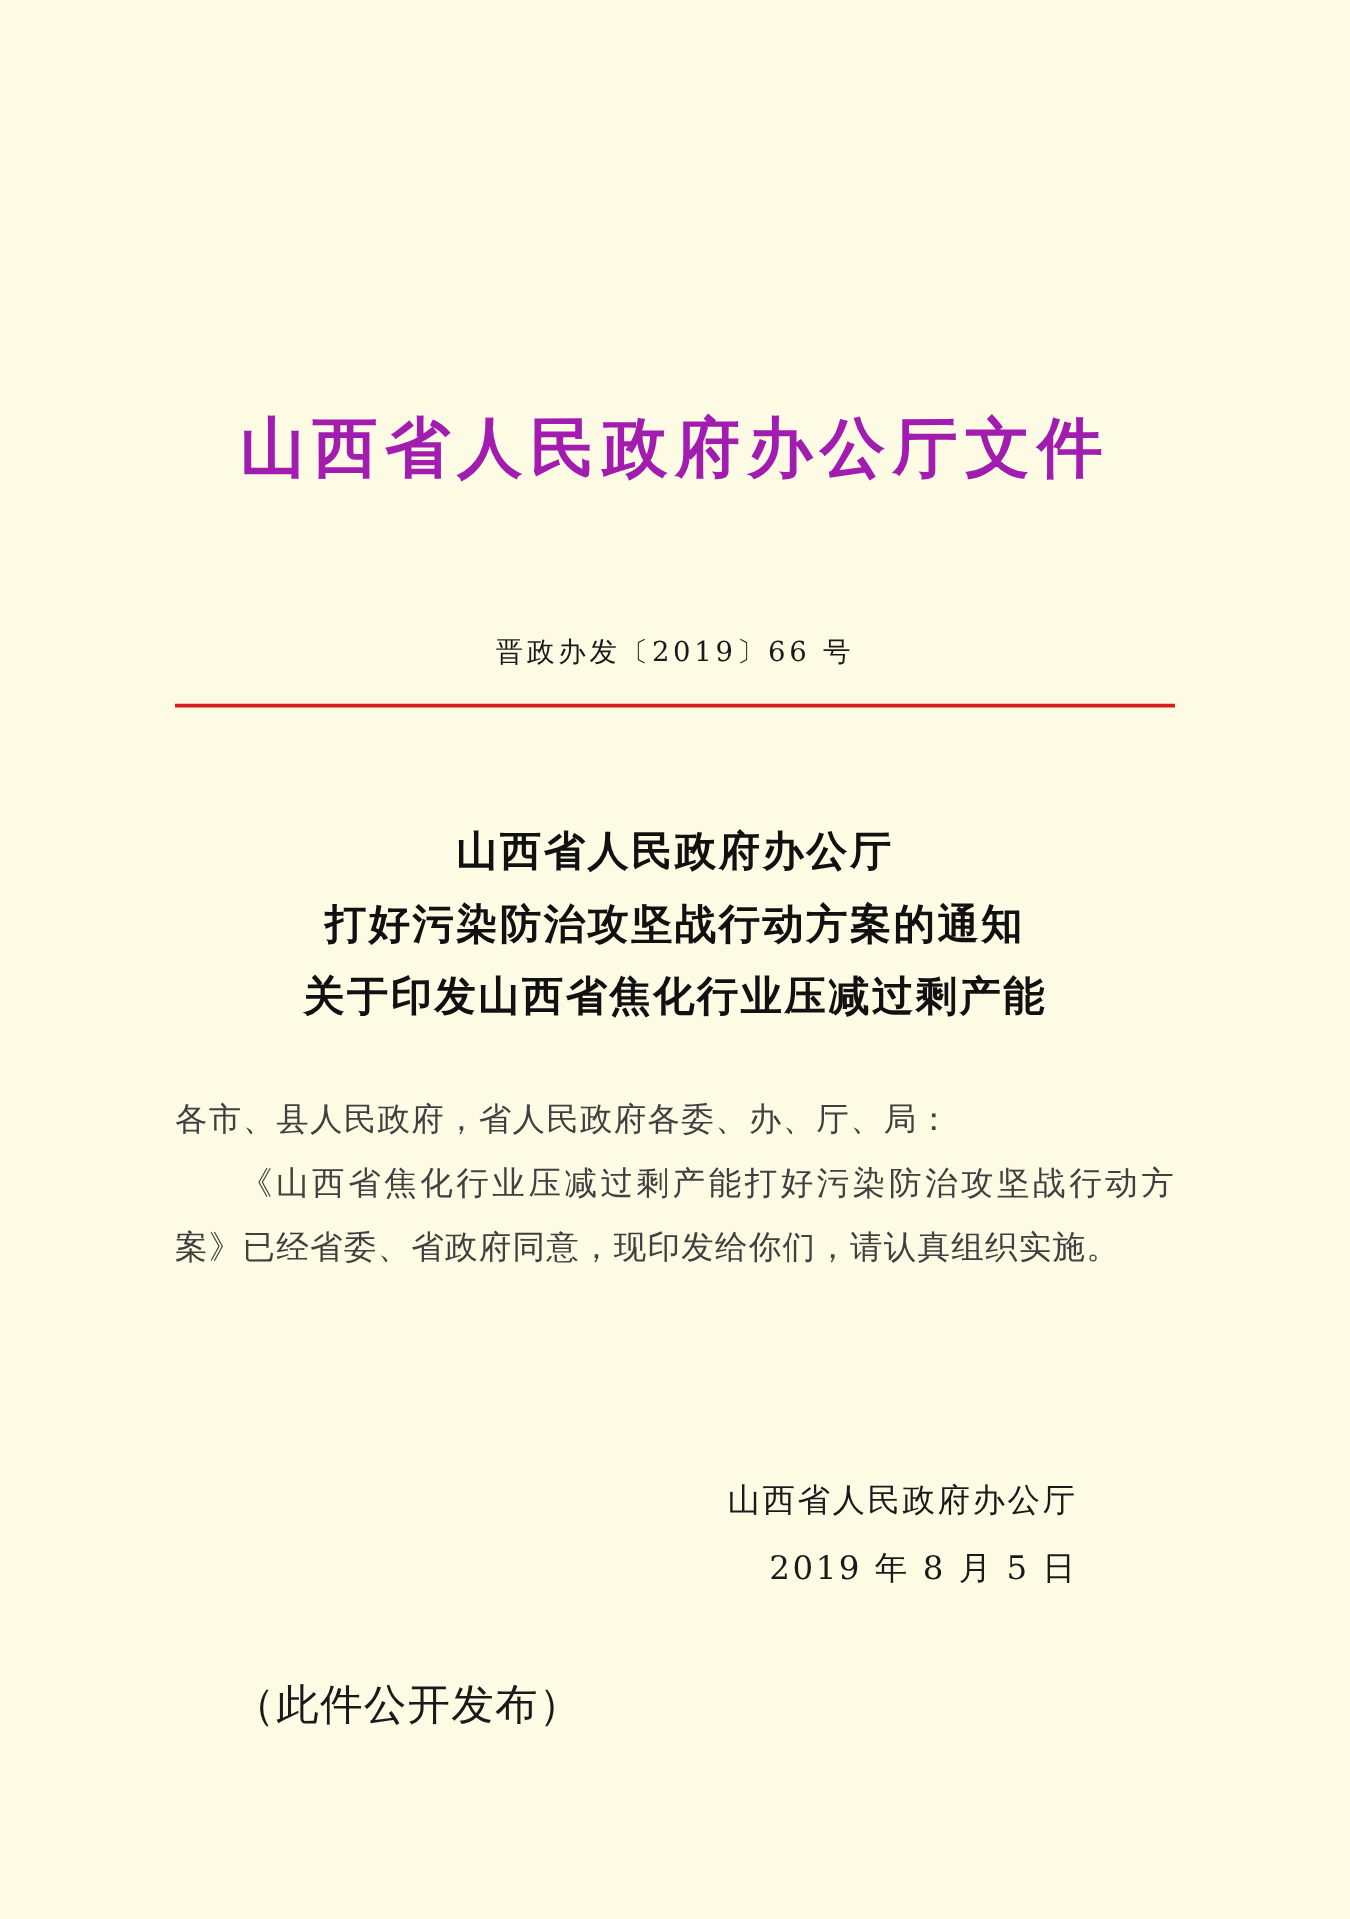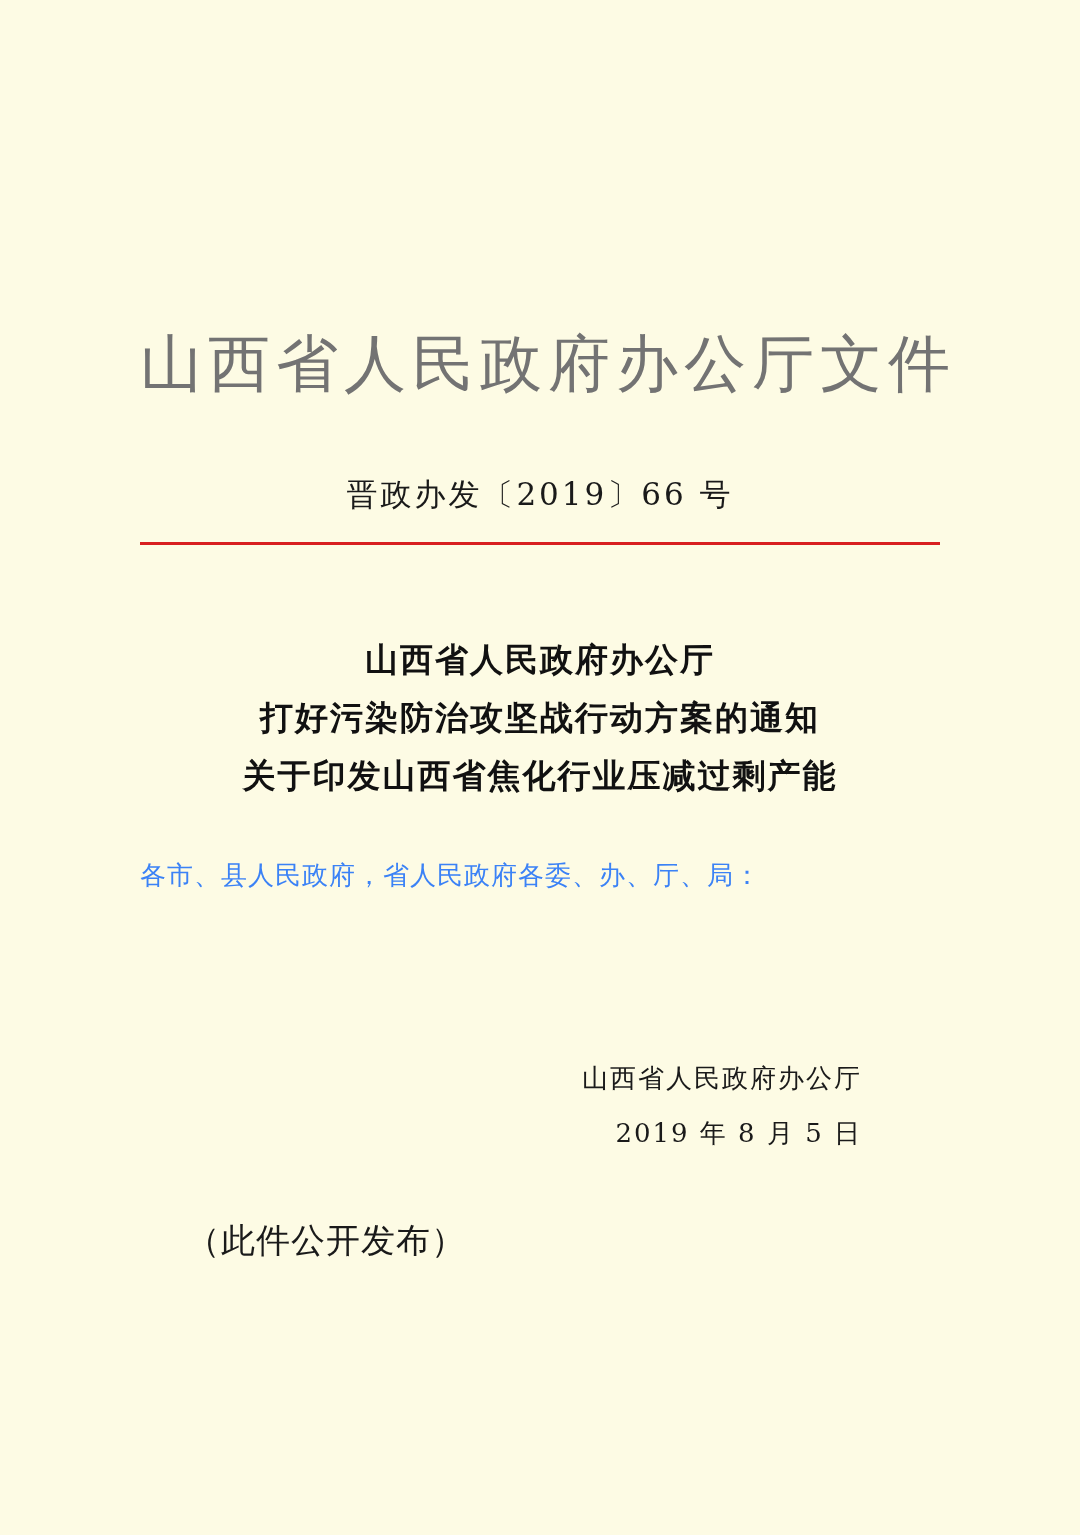--- a/index.html
+++ b/index.html
@@ -19,34 +19,34 @@
     width: 1080px;
     height: 1535px;
     box-sizing: border-box;
     padding: 0 140px;
   }
 
   
   .masthead {
     margin-top: 330px;
     text-align: center;
-    color: #737373;
+    color: #a21caf;
     font-family: "DejaVu Serif", "Liberation Serif", serif;
-    font-weight: normal;
-    font-size: 62px;
+    font-weight: bold;
+    font-size: 52px;
     letter-spacing: 6px;
     line-height: 1.1;
     white-space: nowrap;
   }
 
   
   .doc-number {
-    margin-top: 76px;
+    margin-top: 120px;
     text-align: center;
-    font-size: 31px;
+    font-size: 22px;
     letter-spacing: 3px;
     color: #1a1a1a;
   }
 
   .red-rule {
     margin-top: 26px;
     height: 3px;
     background: #d81f1f;
     width: 100%;
   }
@@ -65,21 +65,21 @@
     display: block;
     white-space: nowrap;
   }
 
   
   .body-block {
     margin-top: 46px;
     font-size: 26px;
     line-height: 1.95;
     letter-spacing: 1px;
-    color: #3b82f6;
+    color: #404040;
   }
   .salutation {
     text-align: left;
   }
   .para {
     text-indent: 2em;
     text-align: justify;
   }
 
   
@@ -113,20 +113,21 @@
   <div class="red-rule"></div>
 
   <div class="title-block">
     <span class="title-line">山西省人民政府办公厅</span>
     <span class="title-line">打好污染防治攻坚战行动方案的通知</span>
     <span class="title-line">关于印发山西省焦化行业压减过剩产能</span>
   </div>
 
   <div class="body-block">
     <div class="salutation">各市、县人民政府，省人民政府各委、办、厅、局：</div>
+    <div class="para">《山西省焦化行业压减过剩产能打好污染防治攻坚战行动方案》已经省委、省政府同意，现印发给你们，请认真组织实施。</div>
   </div>
 
   <div class="signature">
     <span class="sig-line">山西省人民政府办公厅</span>
     <span class="sig-line">2019 年 8 月 5 日</span>
   </div>
 
   <div class="public-notice">（此件公开发布）</div>
 
 </div>

